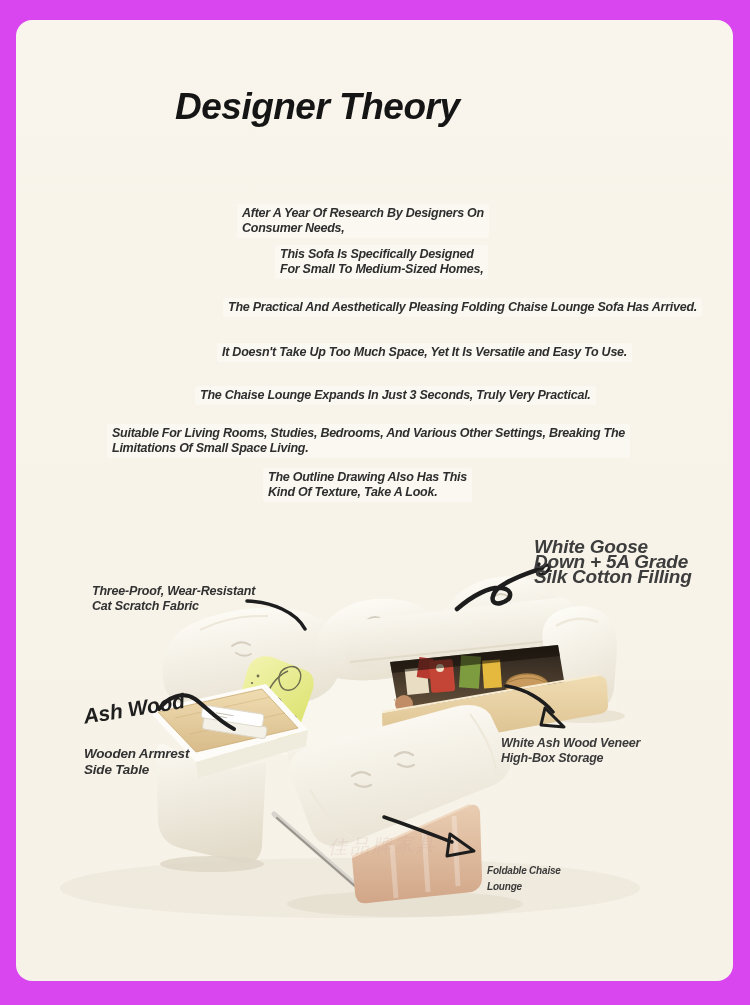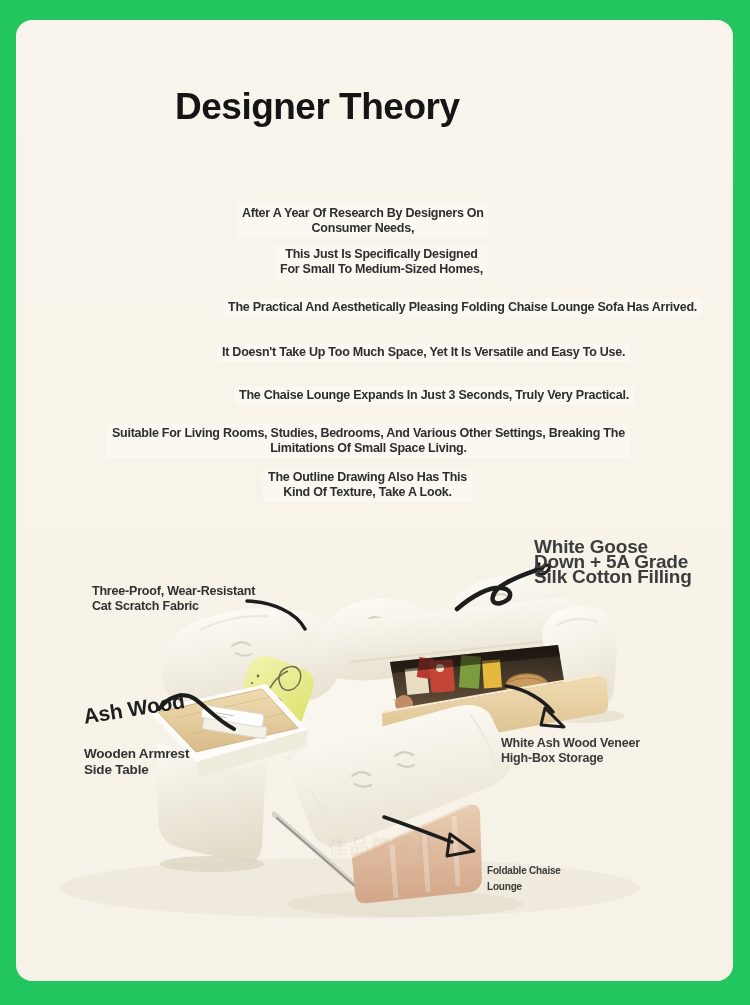--- a/index.html
+++ b/index.html
@@ -1,30 +1,30 @@
 <!DOCTYPE html>
 <html><head>
 <meta charset="utf-8">
 <style>
   html,body{margin:0;padding:0;}
   body{font-family:"Liberation Sans","DejaVu Sans",sans-serif;background:#fdfcf9;}
-  .page{position:relative;width:750px;height:1005px;background:#22c55e;overflow:hidden;}
+  .page{position:relative;width:750px;height:1005px;background:#d946ef;overflow:hidden;font-style:italic;}
   .card{position:absolute;left:16px;top:20px;width:717px;height:961px;
         background:linear-gradient(180deg,#f9f5ec 0%,#f7f3e9 55%,#f6f2e7 100%);
         border-radius:16px;}
   .title{position:absolute;left:175px;top:86px;font-size:37px;font-weight:700;
          color:#151515;letter-spacing:-0.5px;white-space:pre-line;}
   .para{position:absolute;font-size:12.5px;font-weight:600;color:#2e2e2e;
         line-height:15px;letter-spacing:-0.25px;white-space:pre-line;
-        background:rgba(253,252,247,0.55);padding:2px 5px;border-radius:2px;text-align:center;}
+        background:rgba(253,252,247,0.55);padding:2px 5px;border-radius:2px;}
   .p1{left:237px;top:204px;}
   .p2{left:275px;top:245px;}
   .p3{left:183px;top:298px;margin-left:40px;}
   .p4{left:177px;top:343px;margin-left:40px;}
-  .p5{left:195px;top:386px;margin-left:39px;}
+  .p5{left:195px;top:386px;}
   .p6{left:107px;top:424px;}
   .p7{left:263px;top:468px;}
   .callout{position:absolute;font-weight:700;color:#373737;white-space:pre-line;
            letter-spacing:-0.2px;}
   .co-filling{left:534px;top:539px;font-size:19px;line-height:15px;color:#3d3d3d;}
   .co-fabric{left:92px;top:584px;font-size:12.5px;line-height:15px;color:#313131;}
   .co-ash{left:82px;top:706px;font-size:21px;line-height:22px;color:#1e1e1e;
           transform:rotate(-9deg);transform-origin:left top;}
   .co-armrest{left:49px;top:746px;font-size:13.5px;line-height:15.5px;color:#333;margin-left:35px;}
   .co-storage{left:501px;top:736px;font-size:12.5px;line-height:15px;color:#3a3a3a;}
@@ -34,21 +34,21 @@
 </head>
 <body>
 
 <div class="page">
   <div class="card"></div>
 
   <div class="title">Designer Theory</div>
 
   <div class="para p1">After A Year Of Research By Designers On
 Consumer Needs,</div>
-  <div class="para p2">This Just Is Specifically Designed
+  <div class="para p2">This Sofa Is Specifically Designed
 For Small To Medium-Sized Homes,</div>
   <div class="para p3">The Practical And Aesthetically Pleasing Folding Chaise Lounge Sofa Has Arrived.</div>
   <div class="para p4">It Doesn't Take Up Too Much Space, Yet It Is Versatile and Easy To Use.</div>
   <div class="para p5">The Chaise Lounge Expands In Just 3 Seconds, Truly Very Practical.</div>
   <div class="para p6">Suitable For Living Rooms, Studies, Bedrooms, And Various Other Settings, Breaking The
 Limitations Of Small Space Living.</div>
   <div class="para p7">The Outline Drawing Also Has This
 Kind Of Texture, Take A Look.</div>
 
   <svg class="scene" viewBox="0 540 750 420">

